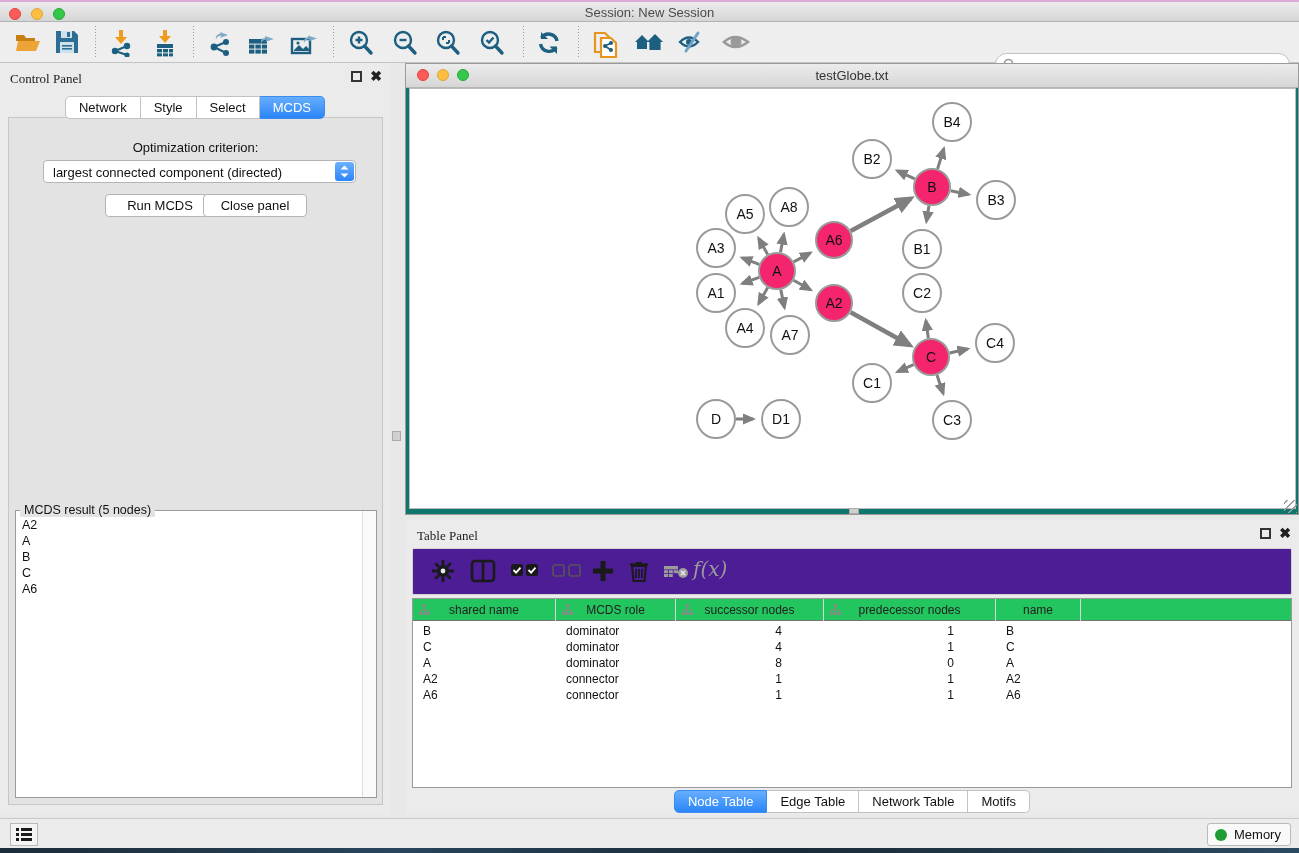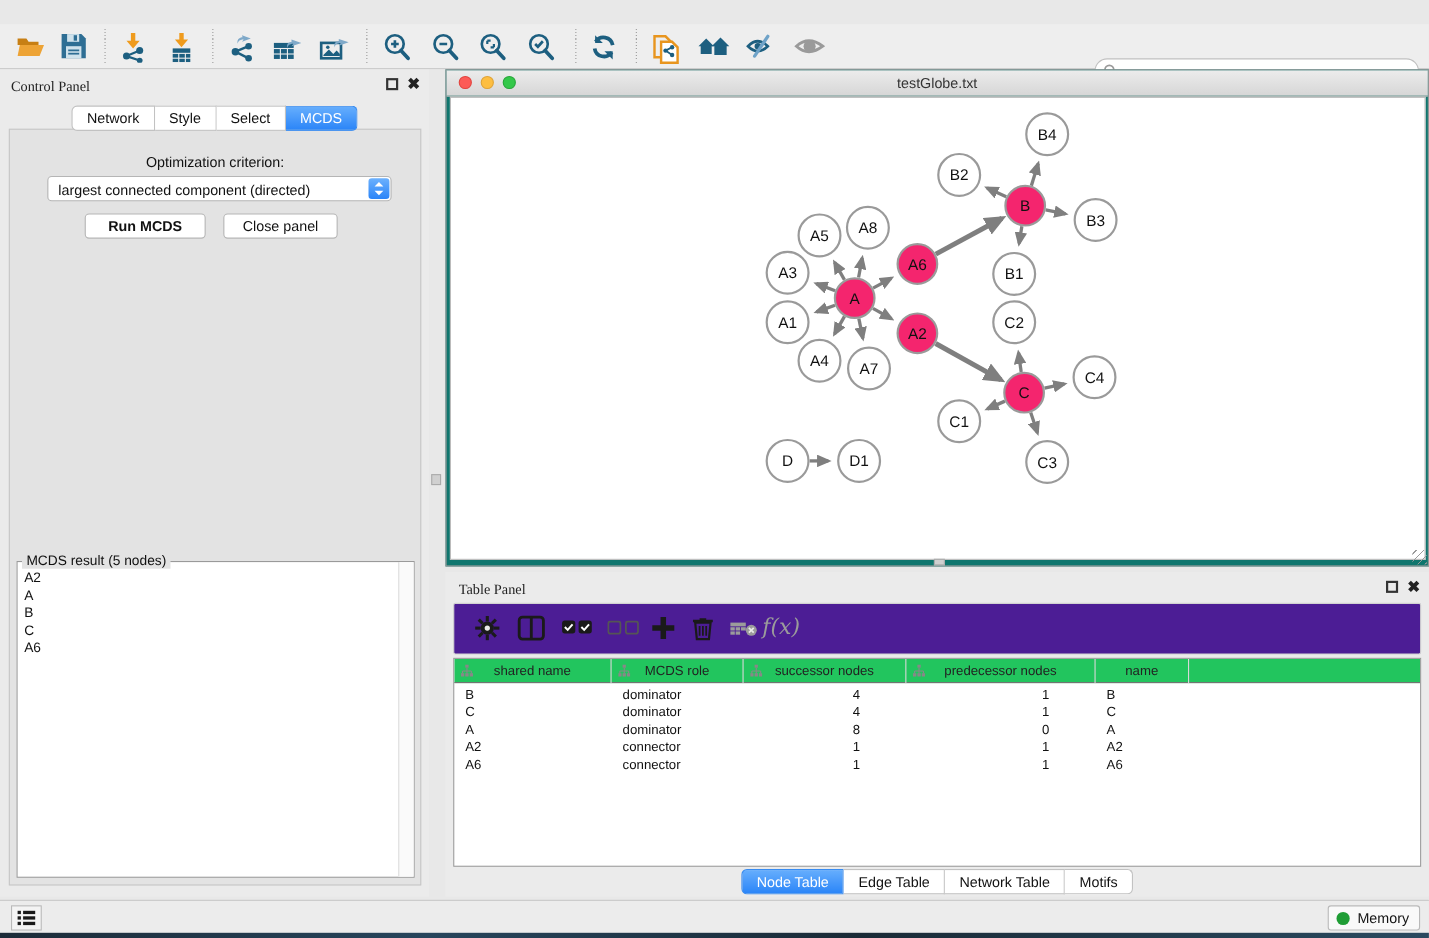--- a/index.html
+++ b/index.html
@@ -50,21 +50,21 @@
     background:#e3e3e3; border:1px solid #c6c6c6; }
   .opt-label { position:absolute; left:0; width:100%; top:22px; text-align:center; font-size:13px; color:#111; }
   .dropdown { position:absolute; left:34px; top:42px; width:313px; height:23px; background:#fff;
     border:1px solid #b5b5b5; border-radius:4px; cursor:pointer; }
   .dropdown .dd-text { position:absolute; left:9px; top:4px; font-size:13px; color:#111; }
   .dd-stepper { position:absolute; right:1px; top:1px; width:19px; height:19px; margin:0;
     background:linear-gradient(#6cb1fd,#2a84f8); border-radius:3px; }
   .dd-stepper svg { position:absolute; left:3px; top:2px; }
   .cp-btn { position:absolute; top:76px; height:23px; background:#fff; border:1px solid #b5b5b5;
     border-radius:4px; font-size:13px; color:#111; cursor:pointer; font-family:"Liberation Sans",sans-serif; }
-  #run-mcds { left:68px; width:110px;font-weight:bold; }
+  #run-mcds { left:96px; width:110px; }
   #close-panel { left:194px; width:104px; }
 
   .result-box { position:absolute; left:6px; top:392px; width:362px; height:288px;
     background:#fff; border:1px solid #9a9a9a; }
   .result-legend { position:absolute; left:4px; top:-8px; background:#e3e3e3; padding:0 4px;
     font-size:12.5px; color:#111;text-align:right; }
   .result-list { position:absolute; left:2px; top:6px; right:16px; bottom:2px; overflow:hidden;
     font-size:12.5px; color:#111; line-height:16px; }
   .result-list div { padding-left:4px; }
   .result-scroll { position:absolute; right:0; top:0; width:14px; bottom:0;
@@ -120,20 +120,26 @@
   .desktop-strip { position:absolute; left:0; top:848px; width:1299px; height:5px;
     background:linear-gradient(90deg,#1c2b38,#27455c 30%,#1a2a36 60%,#2a4a60); }
 
   svg { display:block; }
 </style>
 </head>
 <body>
 
 <div id="app">
 
+  <div class="titlebar">
+    <span class="tl red" style="left:9px"></span>
+    <span class="tl yel" style="left:31px"></span>
+    <span class="tl grn" style="left:53px"></span>
+    <span class="title">Session: New Session</span>
+  </div>
 
   <div class="toolbar">
     <div class="tb-icon" style="left:14px">
       <svg width="28" height="26" viewBox="0 0 28 26">
           <path d="M2 6 h8 l2 3 h9 v3 h-19z" fill="#c77f14"></path>
           <path d="M4 12 h22 l-4 10 h-20z" fill="#eda335"></path>
         </svg>
     </div>
     <div class="tb-icon" style="left:54px">
       <svg width="26" height="26" viewBox="0 0 26 26">

